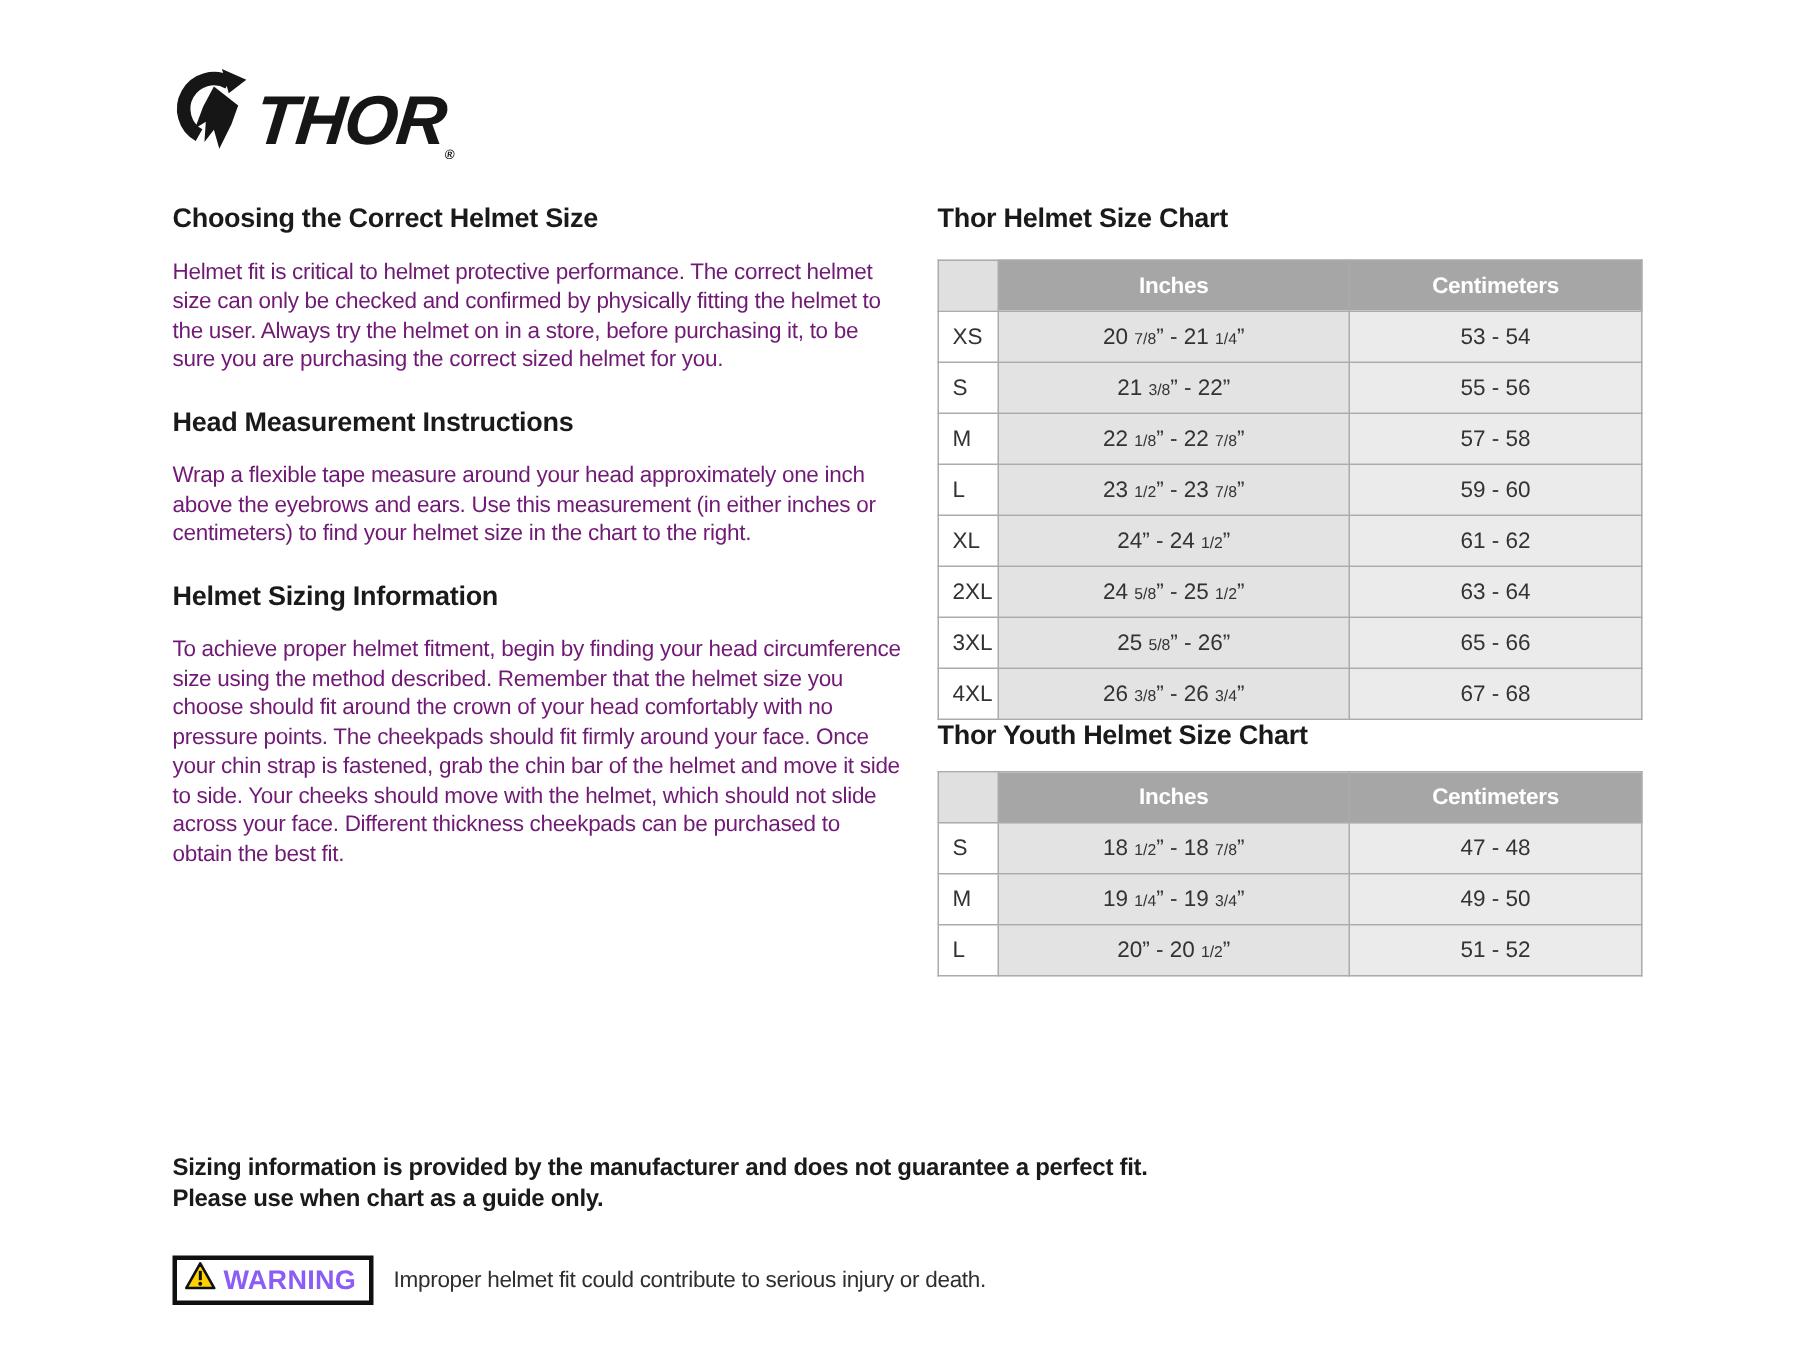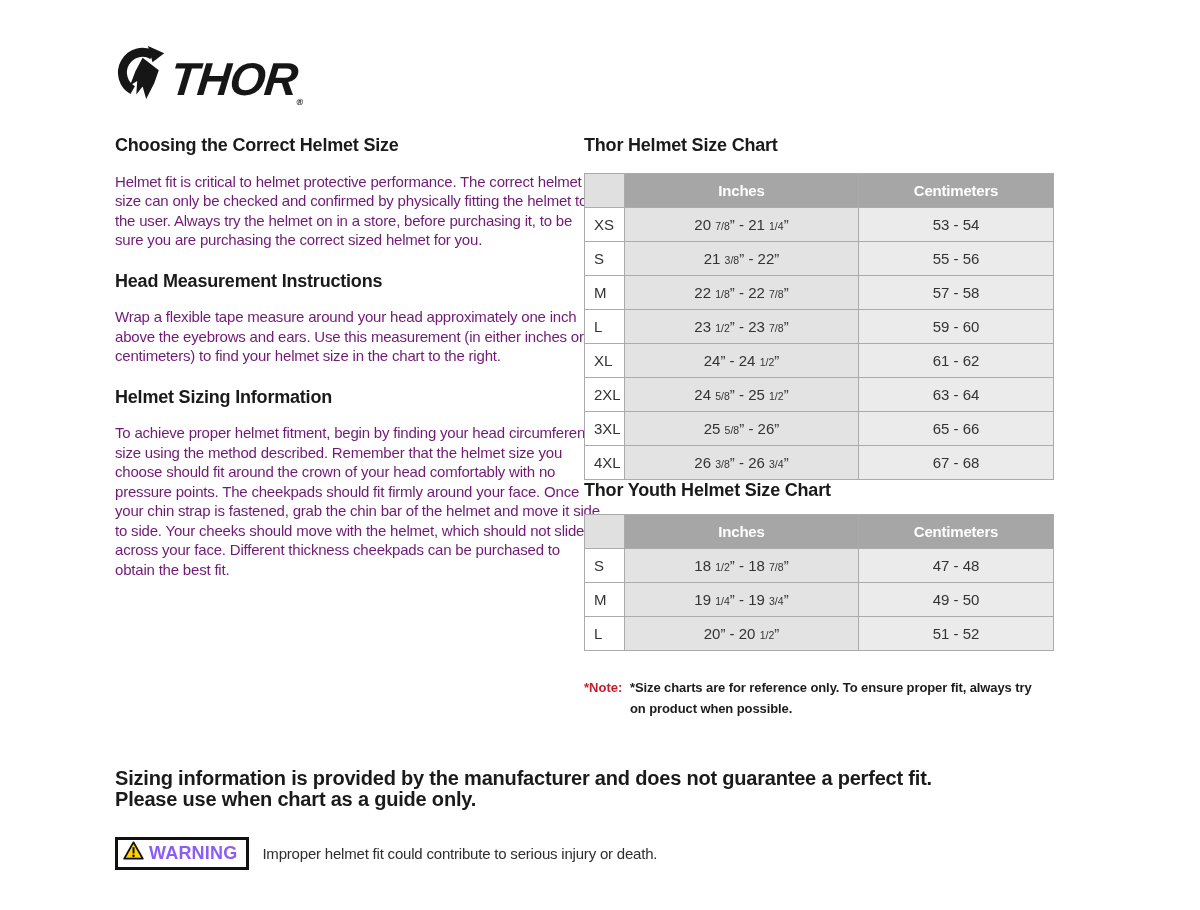--- a/index.html
+++ b/index.html
@@ -13,21 +13,21 @@
   .logo { position:absolute; left:112px; top:44px; display:flex; align-items:center; gap:5px; }
   .wordmark {
     font-family:"Liberation Sans", sans-serif;
     font-style:italic; font-weight:900; font-size:46px; line-height:1;
     color:#161616; letter-spacing:-1px; transform:skewX(-6deg); padding-top:8px;
   }
   .reg { font-style:normal; font-size:9px; vertical-align:baseline; position:relative; top:10px; left:2px; }
 
   
   .col-left  { position:absolute; left:115px; top:135px; width:487px; }
-  .col-right { position:absolute; left:584px; top:135px; width:470px; }
+  .col-right { position:absolute; left:625px; top:135px; width:470px; }
 
   h2.sec {
     font-size:18px; font-weight:800; color:#1a1a1a; line-height:1.2; margin:0 0 12px;
     letter-spacing:-0.2px;
   }
   p.body {
     font-size:15px; line-height:19.5px; color:#701a75; margin:15px 0 21px; letter-spacing:-0.2px;
   }
 
   
@@ -48,21 +48,21 @@
   .chart-title-2 { margin-top:28px; }
 
   
   .note { display:flex; margin-top:26px; font-weight:700; font-size:13px; line-height:21px; }
   .note-label { color:#c41e2d; width:46px; flex:none; }
   .note-text  { color:#1c1c1c; width:420px; letter-spacing:-0.1px; }
 
   
   .disclaimer {
     position:absolute; left:115px; top:768px;
-    font-size:20px; font-weight:700; color:#1a1a1a; line-height:21px; letter-spacing:-0.2px;
+    font-size:16px; font-weight:700; color:#1a1a1a; line-height:21px; letter-spacing:-0.2px;
   }
   .warning-row { position:absolute; left:115px; top:837px; display:flex; align-items:center; gap:13px; }
   .warning-badge {
     display:inline-flex; align-items:center; gap:5px;
     border:3px solid #101010; padding:1px 9px 1px 5px;
     font-weight:800; font-size:18px; color:#8b5cf6; letter-spacing:0.2px; line-height:1.2;
   }
   .warning-text { font-size:15px; color:#2e2e2e; letter-spacing:-0.2px; }
 </style>
 </head>
@@ -177,24 +177,20 @@
             <td class="cm-cell">49 - 50</td>
           </tr>
           <tr>
             <td class="size-cell">L</td>
             <td class="in-cell">20” - 20 <span class="frac">1/2</span>”</td>
             <td class="cm-cell">51 - 52</td>
           </tr>
         </tbody>
     </table>
 
-    <div class="note">
-      <span class="note-label">*Note:</span>
-      <span class="note-text">*Size charts are for reference only. To ensure proper fit, always try on product when possible.</span>
-    </div>
   </div>
 
   <div class="disclaimer">
     <div>Sizing information is provided by the manufacturer and does not guarantee a perfect fit.</div>
     <div>Please use when chart as a guide only.</div>
   </div>
 
   <div class="warning-row">
     <span class="warning-badge">
       <span>

